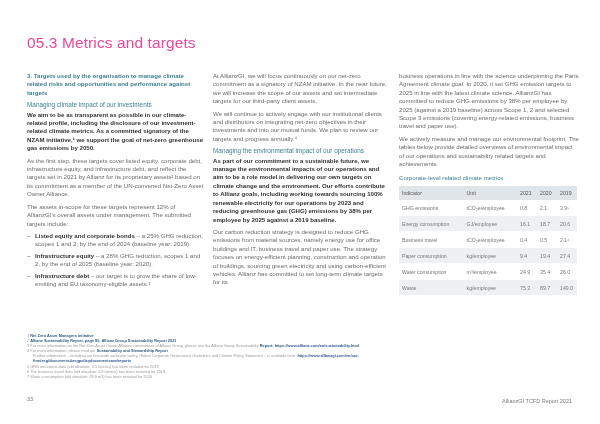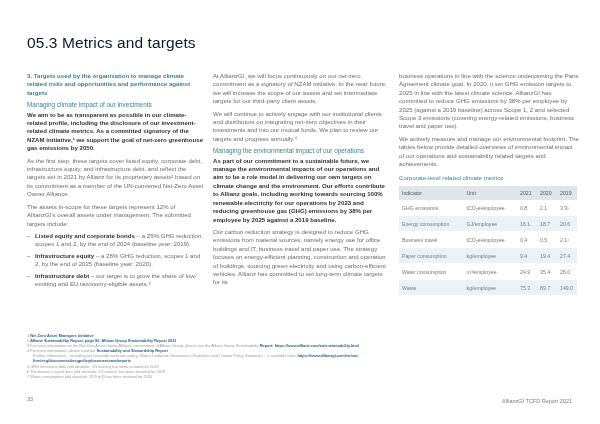--- a/index.html
+++ b/index.html
@@ -3,21 +3,21 @@
   <meta charset="utf-8">
   <style>
     html, body { margin: 0; padding: 0; }
     body {
       width: 600px; height: 424px; overflow: hidden; background: #ffffff;
       font-family: "Liberation Sans", sans-serif; color: #555;
       position: relative;
     }
     .page-title {
       position: absolute; left: 27px; top: 34px;
-      font-size: 15.5px; color: #0f172a; font-weight: normal; margin: 0;
+      font-size: 15.5px; color: #ec4899; font-weight: normal; margin: 0;
       letter-spacing: 0.1px;
       text-align: right;
     }
     .col { position: absolute; top: 72px; font-size: 6.1px; line-height: 8.4px; }
     .col1 { left: 27px; width: 178px; }
     .col2 { left: 213px; width: 178px; }
     .col3 { left: 399px; width: 180px; }
     .section-heading { color: #3f7f92; font-weight: bold; margin: 0 0 4px 0; }
     .sub-heading { color: #3f7f92; margin: 0 0 1px 0; font-size: 6.4px; }
     .lead { color: #333; font-weight: bold; margin: 0 0 4px 0; }

